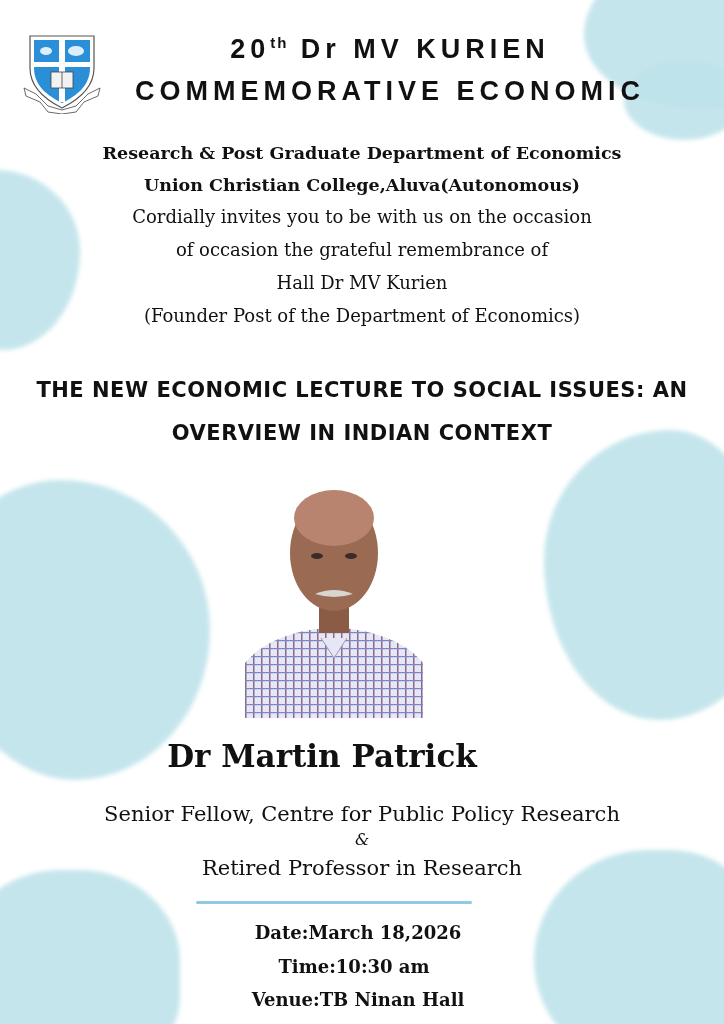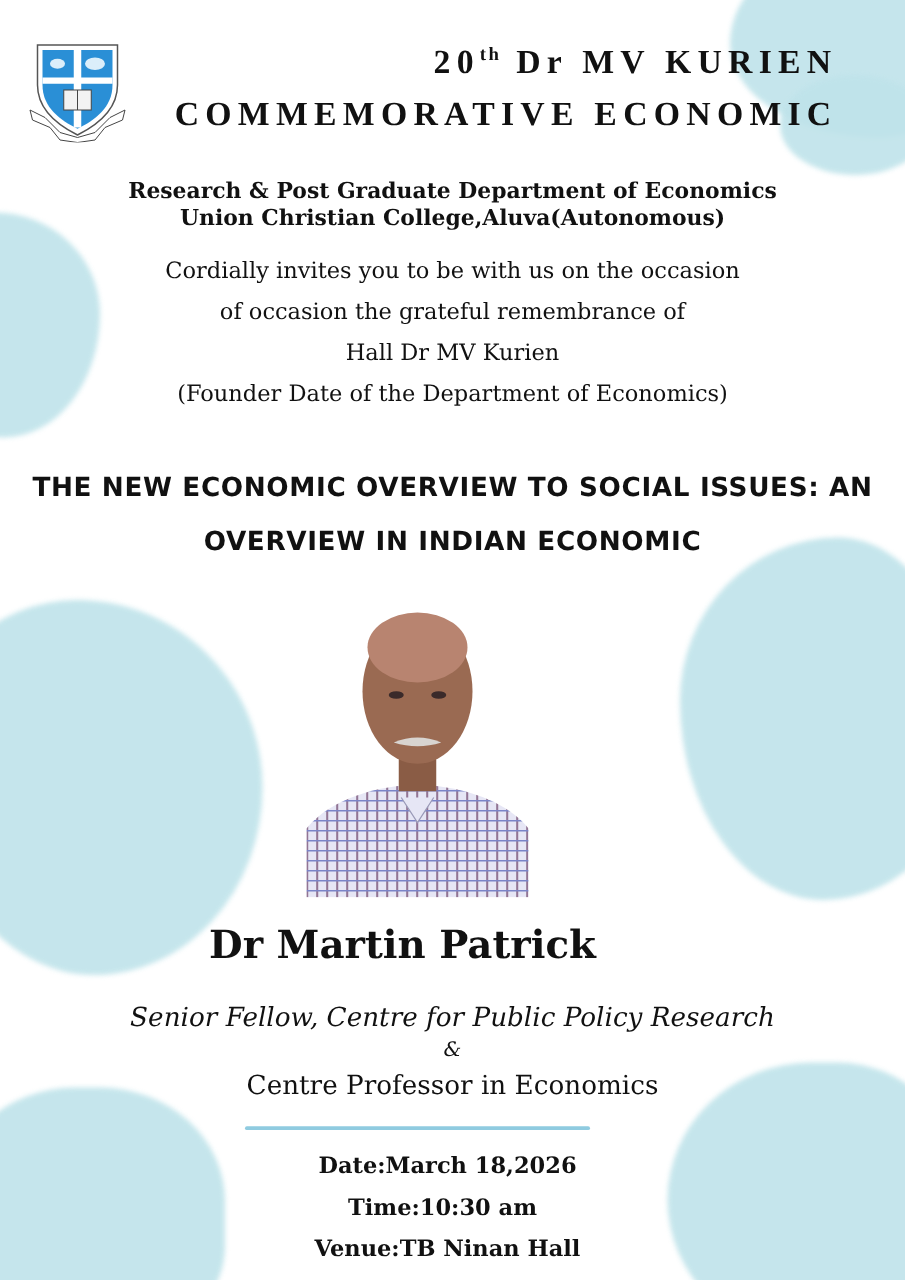--- a/index.html
+++ b/index.html
@@ -8,21 +8,21 @@
   .b1 { right:-60px; top:-40px; width:200px; height:150px; border-radius:45% 55% 40% 60% / 50% 40% 60% 50%; }
   .b1b { right:-20px; top:60px; width:120px; height:80px; border-radius:50%; }
   .b2 { left:-60px; top:170px; width:140px; height:180px; border-radius:40% 60% 55% 45% / 50% 45% 55% 50%; }
   .b3 { left:-60px; top:480px; width:270px; height:300px; border-radius:45% 55% 50% 50% / 40% 50% 50% 60%; }
   .b4 { right:-50px; top:430px; width:230px; height:290px; border-radius:55% 45% 50% 50% / 45% 55% 45% 55%; }
   .b5 { left:-40px; top:870px; width:220px; height:200px; border-radius:50% 50% 40% 60%; }
   .b6 { right:-40px; top:850px; width:230px; height:220px; border-radius:55% 45% 45% 55%; }
 
   .crest { position:absolute; left:22px; top:32px; width:80px; height:82px; }
 
-  .title { position:absolute; left:110px; width:560px; text-align:right; font-family:Liberation Serif, serif; font-weight:bold; letter-spacing:5px; }
+  .title { position:absolute; left:110px; width:560px; text-align:center; font-family:Liberation Sans, sans-serif; font-weight:bold; letter-spacing:5px; }
   .t1 { top:34px; font-size:27px; }
   .t1 sup { font-size:15px; letter-spacing:2px; }
   .t2 { top:76px; font-size:27px; }
 
   .center { position:absolute; left:0; width:724px; text-align:center; }
   .dept { font-weight:bold; font-size:17.5px; }
   .invite { font-size:18px; }
   .topic { font-family:"DejaVu Sans", sans-serif; font-weight:bold; font-size:21px; letter-spacing:0.5px; }
 
   .photo { position:absolute; left:245px; top:488px; width:178px; height:230px; overflow:hidden; background:#fff; }
@@ -55,29 +55,29 @@
     <rect x="29" y="40" width="22" height="16" fill="#f2f2f2" stroke="#444" stroke-width="0.8"></rect>
     <line x1="40" y1="40" x2="40" y2="56" stroke="#444" stroke-width="0.8"></line>
     <path d="M2 56 L14 62 L26 74 L40 78 L54 74 L66 62 L78 56 L76 64 L62 70 L54 80 L40 82 L26 80 L18 70 L4 64 Z" fill="#fff" stroke="#444" stroke-width="0.8"></path>
   </svg>
 </div>
 
 <div class="title t1"><span>20</span><sup>th</sup><span> Dr MV KURIEN</span></div>
 <div class="title t2">COMMEMORATIVE ECONOMIC</div>
 
 <div class="center dept" style="top:143px;">Research &amp; Post Graduate Department of Economics</div>
-<div class="center dept" style="top:165px;">Union Christian College,Aluva(Autonomous)</div>
+<div class="center dept" style="top:175px;">Union Christian College,Aluva(Autonomous)</div>
 
 <div class="center invite" style="top:206px;">Cordially invites you to be with us on the occasion</div>
 <div class="center invite" style="top:239px;">of occasion the grateful remembrance of</div>
 <div class="center invite" style="top:272px;">Hall Dr MV Kurien</div>
-<div class="center invite" style="top:305px;">(Founder Date of the Department of Economics)</div>
+<div class="center invite" style="top:305px;">(Founder Post of the Department of Economics)</div>
 
-<div class="center topic" style="top:378px;">THE NEW ECONOMIC OVERVIEW TO SOCIAL ISSUES: AN</div>
-<div class="center topic" style="top:421px;">OVERVIEW IN INDIAN ECONOMIC</div>
+<div class="center topic" style="top:378px;">THE NEW ECONOMIC LECTURE TO SOCIAL ISSUES: AN</div>
+<div class="center topic" style="top:421px;">OVERVIEW IN INDIAN CONTEXT</div>
 
 <div class="photo">
   <svg width="178" height="230" viewBox="0 0 178 230">
     <defs>
       <pattern id="check" width="8" height="8" patternUnits="userSpaceOnUse">
         <rect width="8" height="8" fill="#e6e6f5"></rect>
         <rect x="0" y="0" width="1.5" height="8" fill="#8a6a8a"></rect>
         <rect x="0" y="0" width="8" height="1.2" fill="#7a84c8"></rect>
       </pattern>
     </defs>
@@ -86,21 +86,21 @@
     <ellipse cx="89" cy="65" rx="44" ry="58" fill="#9a6a52"></ellipse>
     <ellipse cx="89" cy="30" rx="40" ry="28" fill="#b88470"></ellipse>
     <ellipse cx="72" cy="68" rx="6" ry="3" fill="#3a2a2a"></ellipse>
     <ellipse cx="106" cy="68" rx="6" ry="3" fill="#3a2a2a"></ellipse>
     <path d="M70 106 Q89 98 108 106 Q89 112 70 106 Z" fill="#d8d4d0"></path>
     <path d="M76 150 L89 170 L102 150" fill="#e6e6f5" stroke="#9a9ab8" stroke-width="1"></path>
   </svg>
 </div>
 
 <div class="center speaker" style="left:-40px; top:738px;">Dr Martin Patrick</div>
-<div class="center desig" style="left:0; top:802px;font-style:italic;">Senior Fellow, Centre for  Public Policy Research</div>
+<div class="center desig" style="left:0; top:802px;">Senior Fellow, Centre for  Public Policy Research</div>
 <div class="center amp" style="left:0; top:830px;">&amp;</div>
-<div class="center desig" style="left:0; top:856px;">Centre Professor in Economics</div>
+<div class="center desig" style="left:0; top:856px;">Retired Professor in Research</div>
 
 <div class="divider"></div>
 
 <div class="center info" style="left:-4px; top:922px;">Date:March 18,2026</div>
 <div class="center info" style="left:-8px; top:956px;">Time:10:30 am</div>
 <div class="center info" style="left:-4px; top:989px;">Venue:TB Ninan Hall</div>
 
 </body></html>

